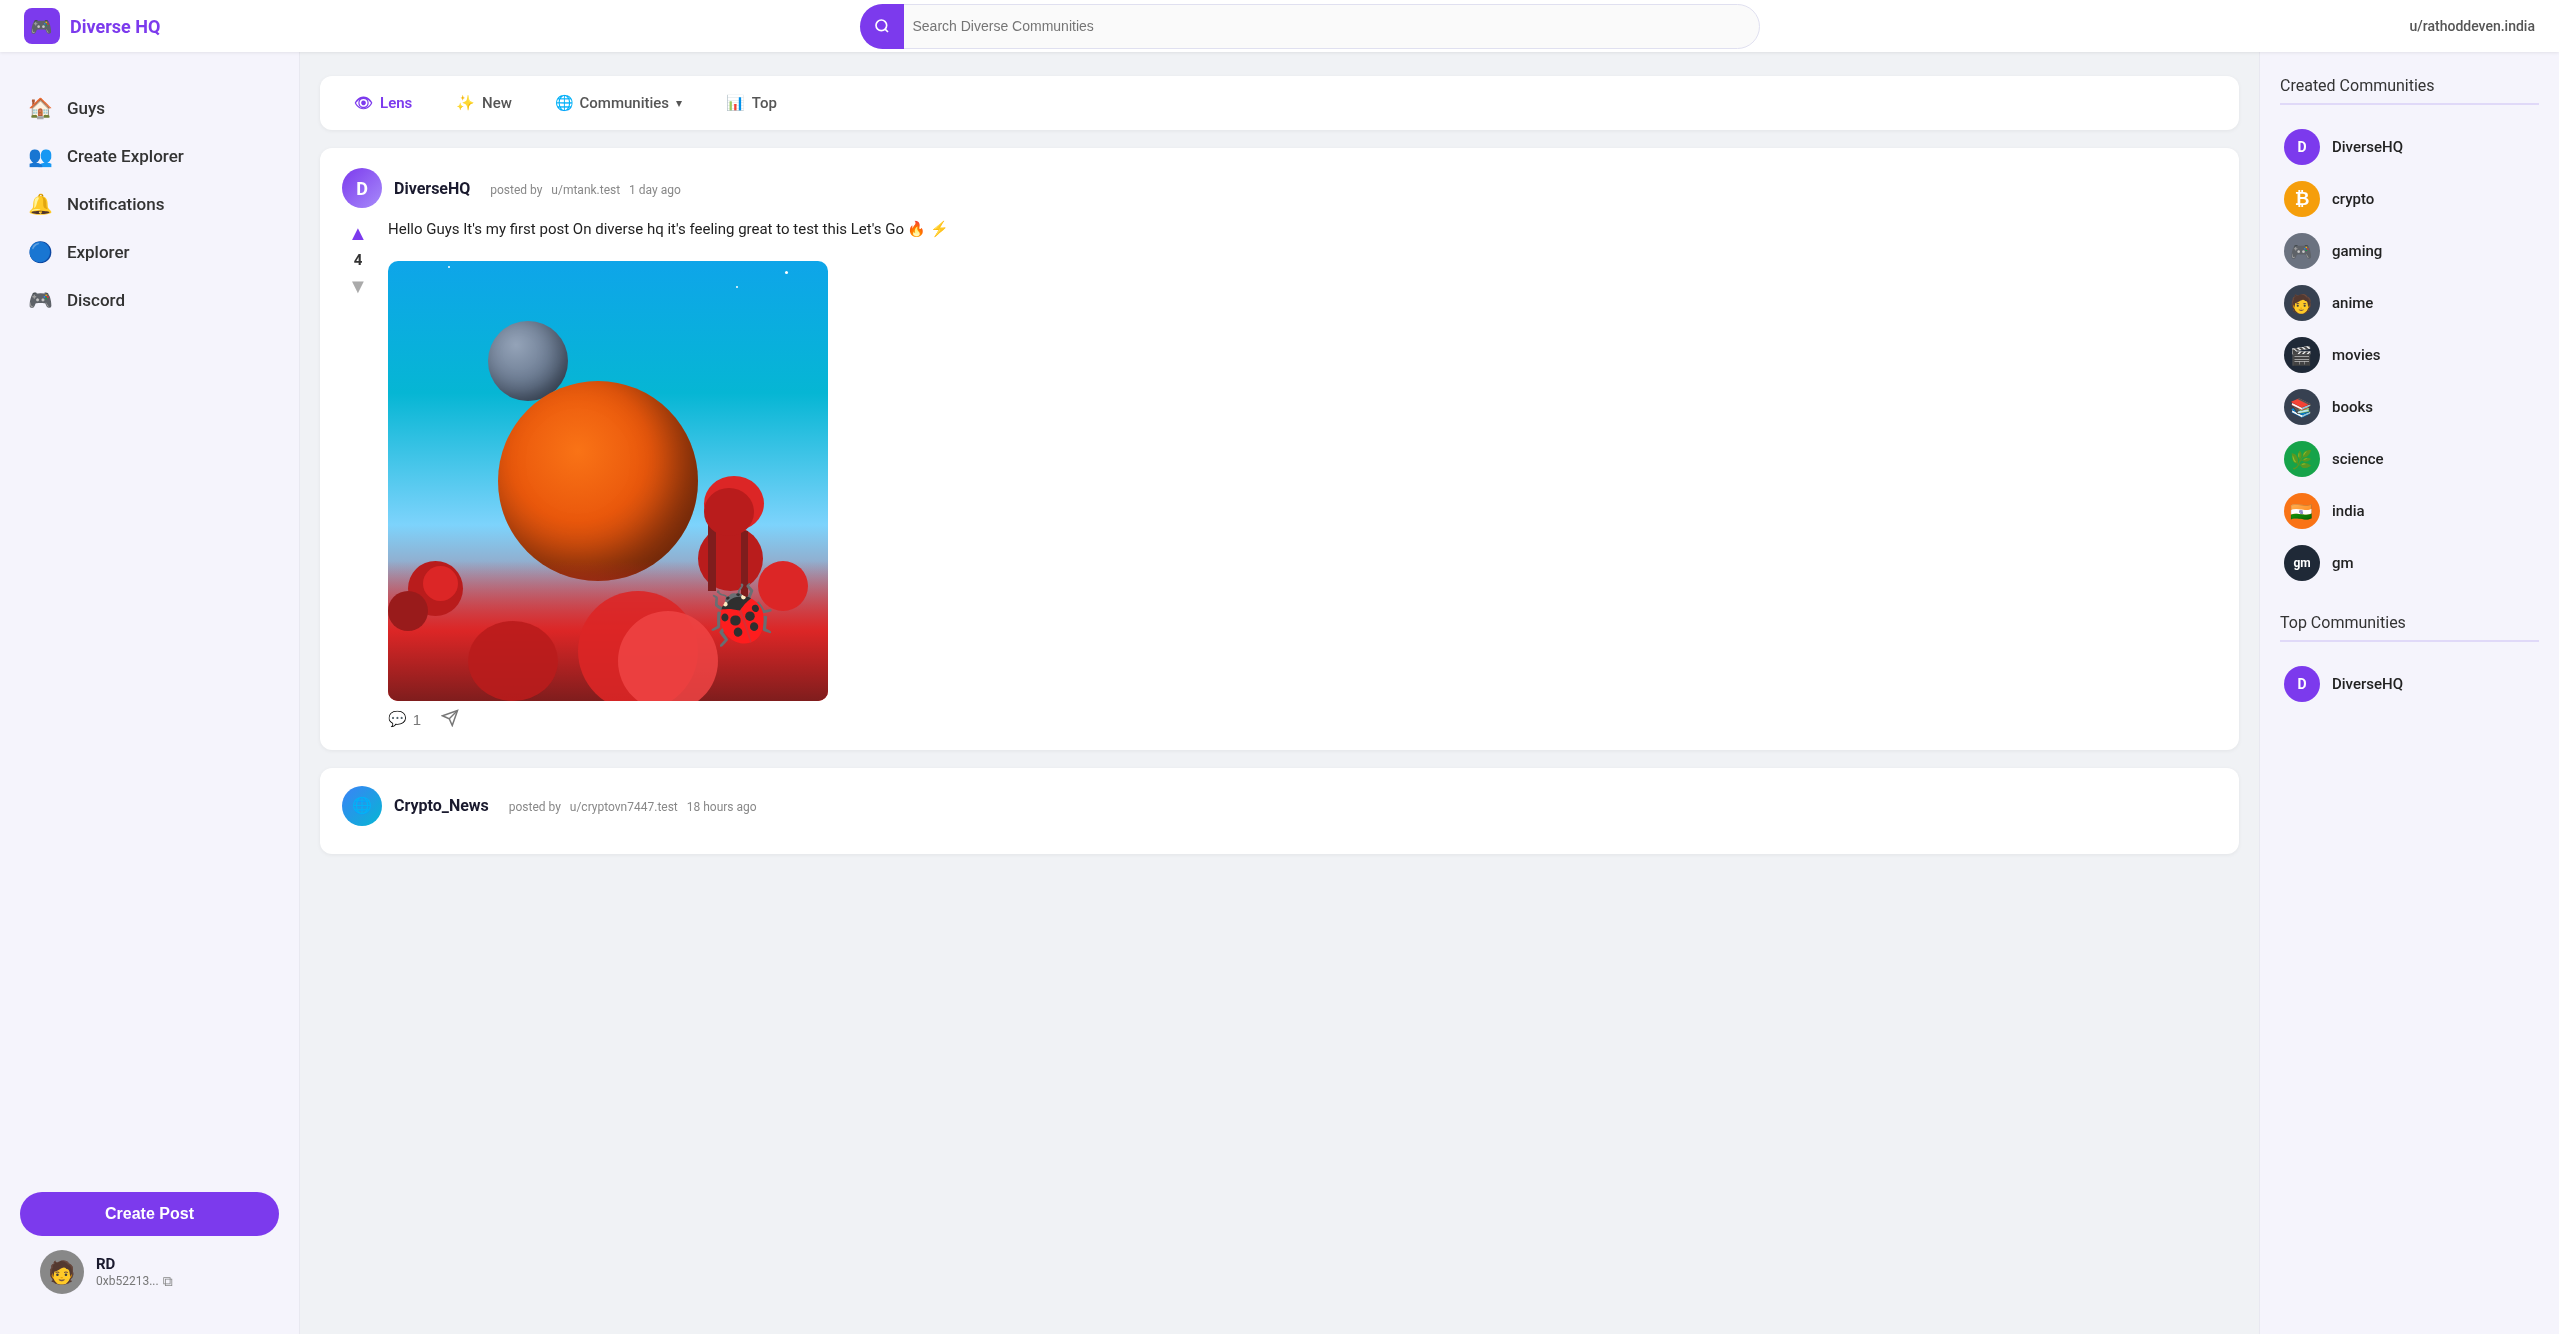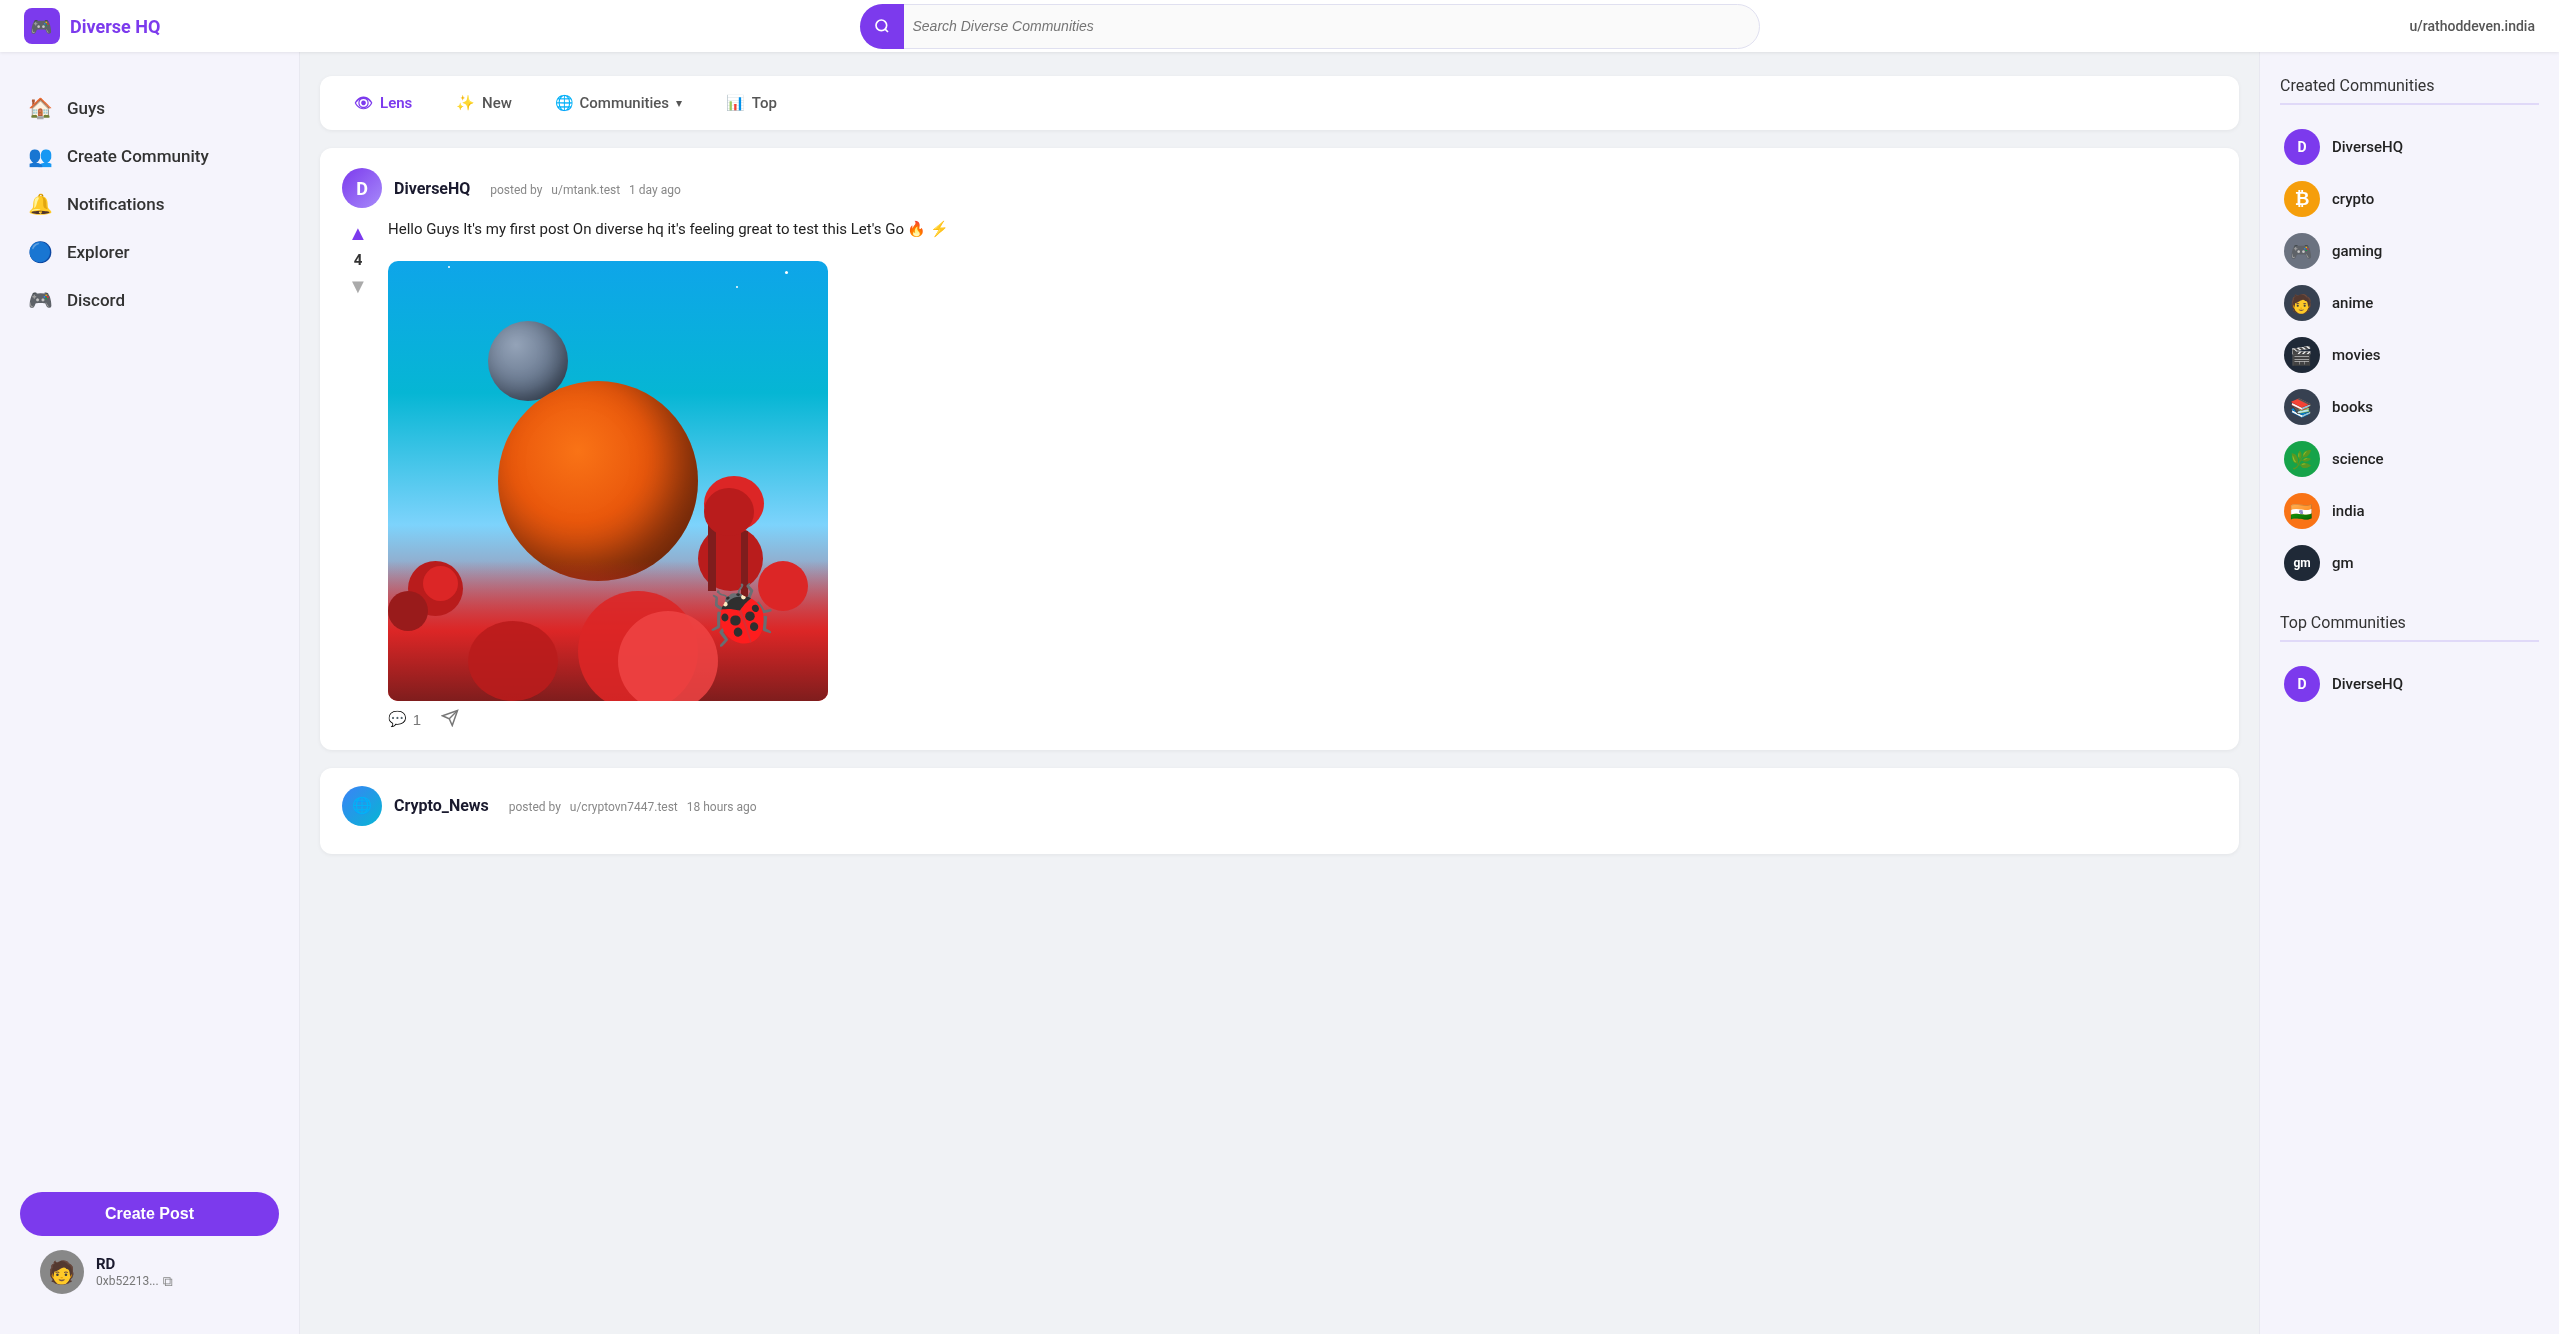--- a/index.html
+++ b/index.html
@@ -65,21 +65,20 @@
     .search-input {
       width: 100%;
       height: 45px;
       border: 1.5px solid #e0e0f0;
       border-radius: 24px;
       padding: 0 16px 0 52px;
       font-size: 14px;
       outline: none;
       background: #fafafa;
       color: #333;
-      font-style: italic;
     }
     .topnav-user {
       min-width: 200px;
       text-align: right;
       font-size: 14px;
       color: #555;
       font-weight: 500;
     }
 
     
@@ -390,21 +389,21 @@
 <div class="layout">
 
   <aside class="sidebar-left">
     <nav class="sidebar-nav">
       <div class="sidebar-item">
         <span class="nav-icon">🏠</span>
         <span>Guys</span>
       </div>
       <div class="sidebar-item">
         <span class="nav-icon">👥</span>
-        <span>Create Community</span>
+        <span>Create Explorer</span>
       </div>
       <div class="sidebar-item">
         <span class="nav-icon">🔔</span>
         <span>Notifications</span>
       </div>
       <div class="sidebar-item">
         <span class="nav-icon">🔵</span>
         <span>Explorer</span>
       </div>
       <div class="sidebar-item">

